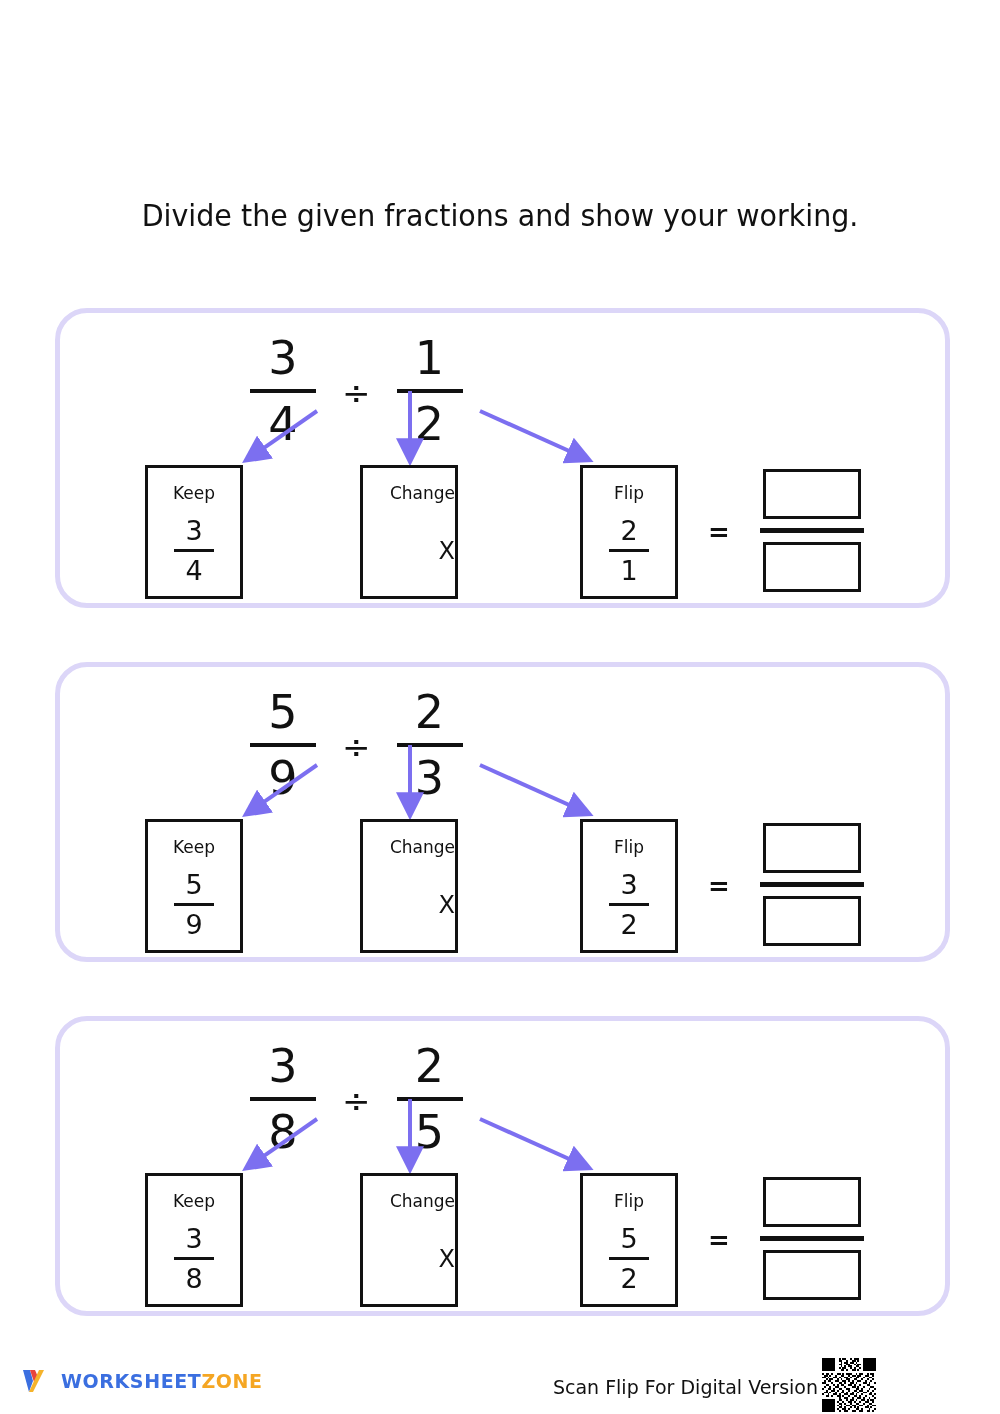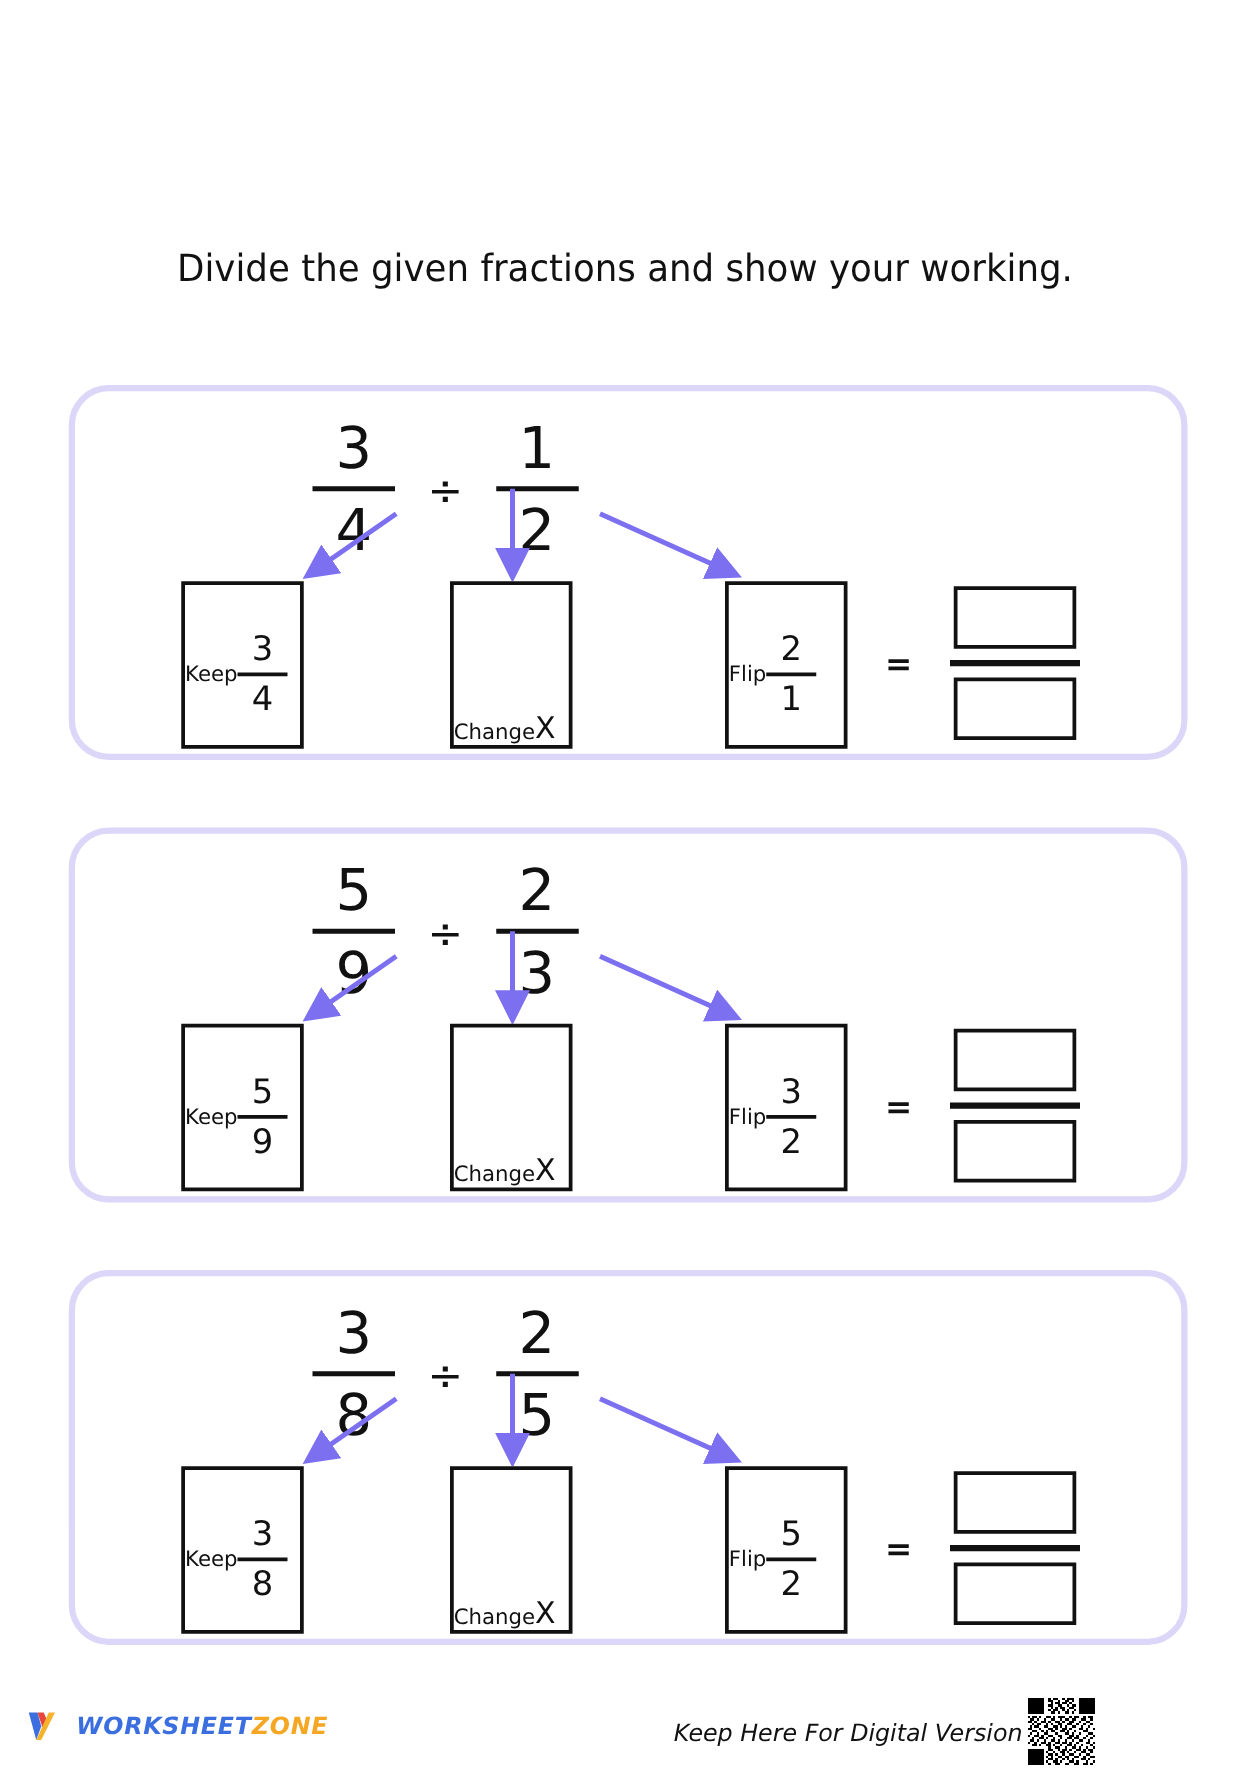--- a/index.html
+++ b/index.html
@@ -74,21 +74,21 @@
   
   .arrows { position: absolute; left: 0; top: 0; width: 885px; height: 292px; pointer-events: none; }
 
   
   .kcf-row { position: absolute; left: 0; top: 152px; width: 885px; height: 140px; }
   .kcf-box {
     position: absolute; top: 0;
     width: 98px; height: 134px;
     border: 3px solid #111111;
     background: #ffffff;
-    display: flex; flex-direction: row; align-items: center;
+    display: flex; flex-direction: column; align-items: center;
   }
   #b-keep-1, #b-keep-2, #b-keep-3 { left: 85px; }
   #b-chg-1,  #b-chg-2,  #b-chg-3  { left: 300px; align-items: flex-end; }
   #b-flip-1, #b-flip-2, #b-flip-3 { left: 520px; align-items: center; }
   .kcf-label {
     margin-top: 15px;
     font-family: "DejaVu Sans", sans-serif;
     font-size: 17px; color: #111111;
   }
   .kcf-frac {
@@ -114,21 +114,21 @@
     position: absolute; left: 700px; top: 4px;
     display: flex; flex-direction: column; align-items: center;
   }
   .ans-box {
     width: 98px; height: 50px;
     border: 3px solid #111111; background:#ffffff;
   }
   .ans-bar { width: 104px; height: 5px; background: #111111; margin: 9px 0; }
 
   
-  .footer { position: absolute; left: 0; top: 1350px; width: 884px; height: 64px; font-style: italic; }
+  .footer { position: absolute; left: 0; top: 1350px; width: 884px; height: 64px; }
   .logo { position: absolute; left: 22px; top: 18px; display: flex; align-items: center; gap: 9px; }
   .logo-mark { width: 30px; height: 26px; }
   .logo-text {
     font-family: "DejaVu Sans", sans-serif;
     font-weight: 700; font-size: 19px; letter-spacing: 0.6px;
   }
   .logo-w { color: #3B6FE0; }
   .logo-z { color: #F5A623; }
   .scan-text {
     position: absolute; right: 66px; top: 26px;
@@ -322,21 +322,21 @@
   <div class="footer">
     <div class="logo">
       <svg class="logo-mark" viewBox="0 0 30 26">
         <path d="M1,2 L7,24 L11,13 L8,2 Z" fill="#3B6FE0"></path>
         <path d="M8,2 L13,17 L16,9 L13,2 Z" fill="#E8453C"></path>
         <path d="M7,24 L17,2 L22,2 L11,24 Z" fill="#F5B32B"></path>
       </svg>
       <div class="logo-text"><span class="logo-w">WORKSHEET</span><span class="logo-z">ZONE</span></div>
     </div>
 
-    <div class="scan-text">Keep Here For Digital Version</div>
+    <div class="scan-text">Scan Flip For Digital Version</div>
 
     <svg class="qr" viewBox="0 0 29 29" shape-rendering="crispEdges">
       <rect width="29" height="29" fill="#ffffff"></rect>
       <g fill="#000000">
         <path d="M0,0h7v7h-7z M1,1h5v5h-5z M2,2h3v3h-3z"></path>
         <path d="M22,0h7v7h-7z M23,1h5v5h-5z M24,2h3v3h-3z"></path>
         <path d="M0,22h7v7h-7z M1,23h5v5h-5z M2,24h3v3h-3z"></path>
         <rect x="9" y="0" width="1" height="1"></rect>
           <rect x="11" y="0" width="2" height="1"></rect>
         <rect x="15" y="0" width="1" height="1"></rect>

